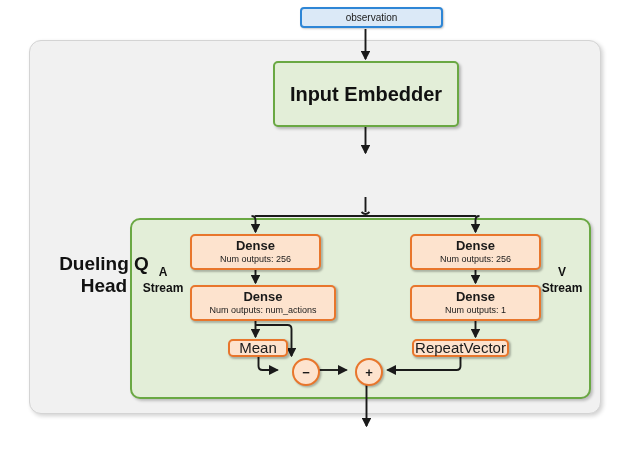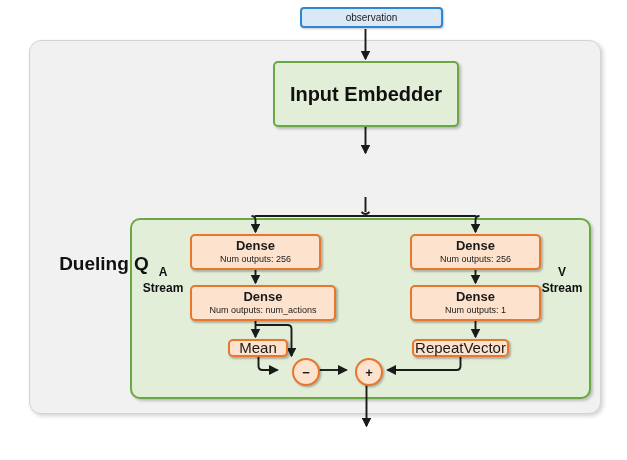--- a/index.html
+++ b/index.html
@@ -128,20 +128,21 @@
   </div>
 
 
   <div class="node green-block" style="left:273px;top:61px;width:186px;height:66px;">
     <span>Input Embedder</span>
   </div>
 
 
   <div class="lbl lbl-head" style="left:30px;top:253px;width:100px;margin-left:24px;">
     <div>Dueling Q</div>
+    <div>Head</div>
   </div>
 
   <div class="lbl lbl-stream" style="left:137px;top:265px;width:52px;">
     <div>A</div>
     <div>Stream</div>
   </div>
 
   <div class="lbl lbl-stream" style="left:534px;top:265px;width:56px;">
     <div>V</div>
     <div>Stream</div>

